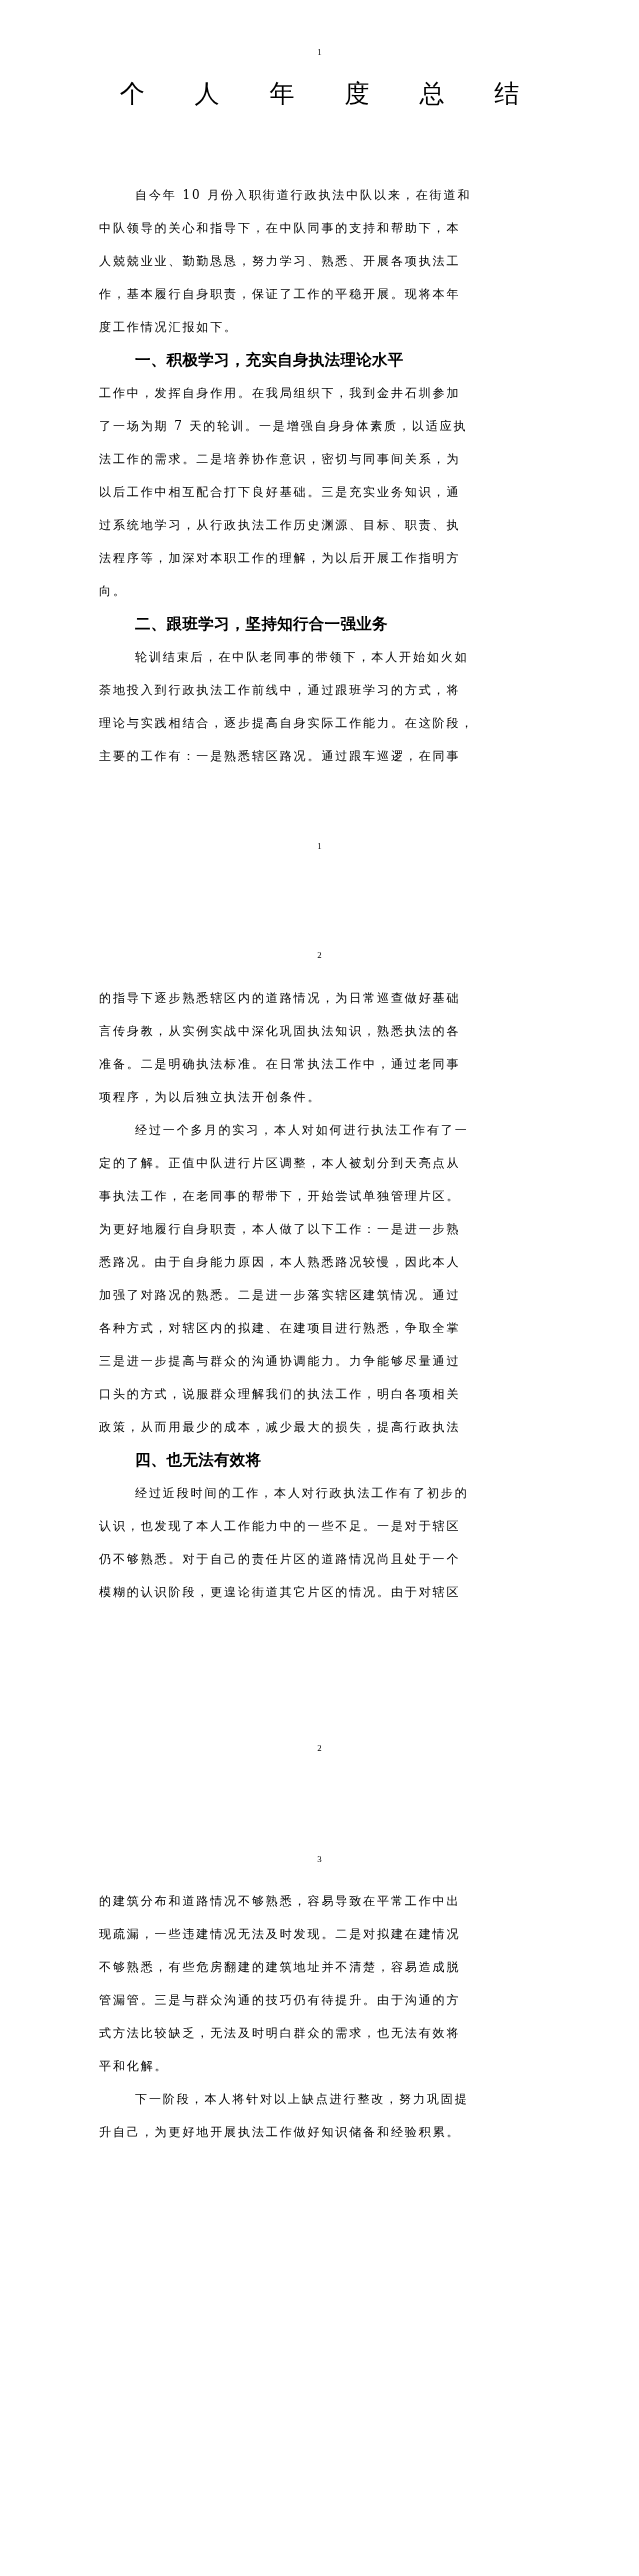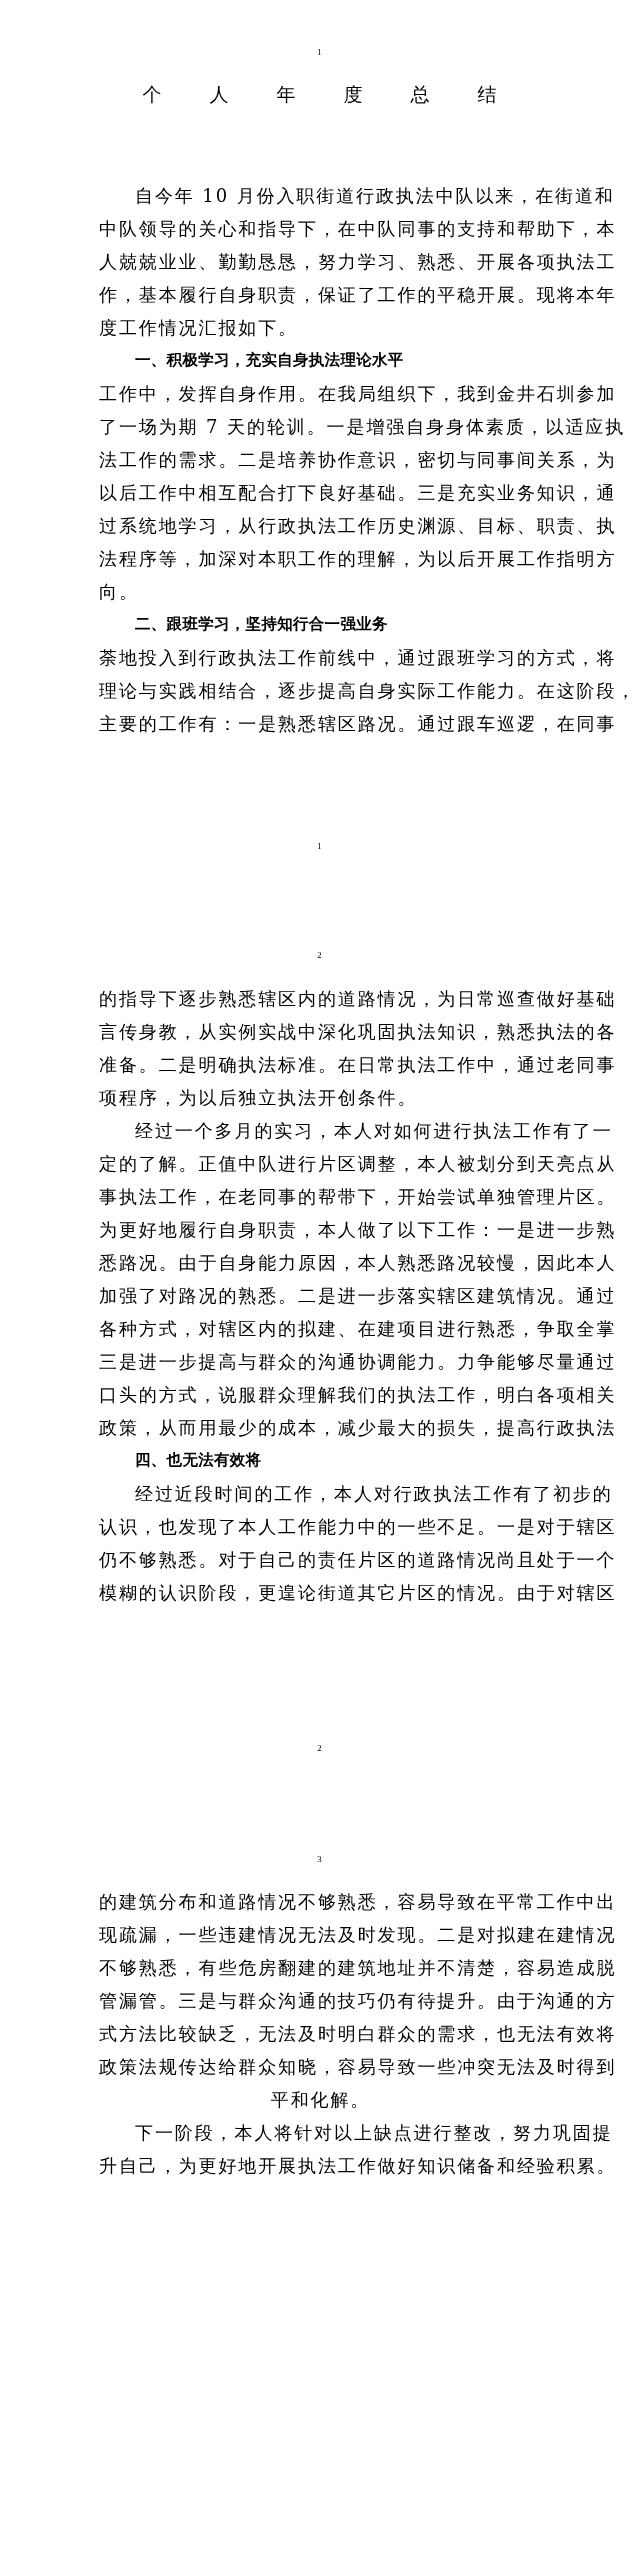--- a/index.html
+++ b/index.html
@@ -2,24 +2,24 @@
 <html style="font-size:8.2px"><head>
 <meta charset="utf-8">
 <style>
   html, body { margin:0; padding:0; background:#ffffff; }
   body { width:639px; height:2711px; position:relative; overflow:hidden;
          font-family:"DejaVu Serif","Liberation Serif",serif; color:#000; }
   .page { position:absolute; left:0; width:639px; height:904px; background:#fff; }
   .pnum { position:absolute; left:0; width:639px; text-align:center;
           font-family:"Liberation Serif","DejaVu Serif",serif; font-size:8.8px; line-height:10.3px; }
   .title { position:absolute; left:0; width:639px; top:80px; text-align:center;
-           font-size:19px; line-height:28px; letter-spacing:21px; padding-left:21px; box-sizing:border-box;
+           font-size:25px; line-height:28px; letter-spacing:21px; padding-left:21px; box-sizing:border-box;
            font-family:"DejaVu Serif","Liberation Serif",serif; }
   .body { position:absolute; left:99px; width:443px; }
-  .line { height:33px; line-height:33px; font-size:18px; letter-spacing:1.9px; white-space:nowrap; }
+  .line { height:33px; line-height:33px; font-size:12px; letter-spacing:1.9px; white-space:nowrap; }
   .line.indent { padding-left:36px; }
   .line.heading { font-family:"DejaVu Sans","Liberation Sans",sans-serif; font-weight:bold; padding-left:36px; letter-spacing:0.3px; font-size:15.5px; }
 </style>
 </head>
 <body>
 
 <div class="page" style="top:0px;">
   <div class="pnum" style="top:47px;">1</div>
   <div class="title">个 人 年 度 总 结</div>
   <div class="body" style="top:179px;" id="body-0">
@@ -30,20 +30,21 @@
       <div class="line">度工作情况汇报如下。</div>
       <div class="line heading">一、积极学习，充实自身执法理论水平</div>
       <div class="line">工作中，发挥自身作用。在我局组织下，我到金井石圳参加</div>
       <div class="line">了一场为期 7 天的轮训。一是增强自身身体素质，以适应执</div>
       <div class="line">法工作的需求。二是培养协作意识，密切与同事间关系，为</div>
       <div class="line">以后工作中相互配合打下良好基础。三是充实业务知识，通</div>
       <div class="line">过系统地学习，从行政执法工作历史渊源、目标、职责、执</div>
       <div class="line">法程序等，加深对本职工作的理解，为以后开展工作指明方</div>
       <div class="line">向。</div>
       <div class="line heading">二、跟班学习，坚持知行合一强业务</div>
+      <div class="line indent">轮训结束后，在中队老同事的带领下，本人开始如火如</div>
       <div class="line">荼地投入到行政执法工作前线中，通过跟班学习的方式，将</div>
       <div class="line">理论与实践相结合，逐步提高自身实际工作能力。在这阶段，</div>
       <div class="line">主要的工作有：一是熟悉辖区路况。通过跟车巡逻，在同事</div>
     </div>
   <div class="pnum" style="top:841px;">1</div>
 </div>
 
 <div class="page" style="top:904px;">
   <div class="pnum" style="top:46px;">2</div>
   <div class="body" style="top:78px;" id="body-1">
@@ -65,26 +66,25 @@
       <div class="line indent">经过近段时间的工作，本人对行政执法工作有了初步的</div>
       <div class="line">认识，也发现了本人工作能力中的一些不足。一是对于辖区</div>
       <div class="line">仍不够熟悉。对于自己的责任片区的道路情况尚且处于一个</div>
       <div class="line">模糊的认识阶段，更遑论街道其它片区的情况。由于对辖区</div>
     </div>
   <div class="pnum" style="top:839px;">2</div>
 </div>
 
 <div class="page" style="top:1807px;">
   <div class="pnum" style="top:47px;">3</div>
-  <div class="body" style="top:78px;text-align:center;" id="body-2">
+  <div class="body" style="top:78px;" id="body-2">
       <div class="line">的建筑分布和道路情况不够熟悉，容易导致在平常工作中出</div>
       <div class="line">现疏漏，一些违建情况无法及时发现。二是对拟建在建情况</div>
       <div class="line">不够熟悉，有些危房翻建的建筑地址并不清楚，容易造成脱</div>
       <div class="line">管漏管。三是与群众沟通的技巧仍有待提升。由于沟通的方</div>
       <div class="line">式方法比较缺乏，无法及时明白群众的需求，也无法有效将</div>
-      <div class="line">政策法规传达给群众知晓，容易导致一些冲突无法及时得到</div>
       <div class="line">平和化解。</div>
       <div class="line indent">下一阶段，本人将针对以上缺点进行整改，努力巩固提</div>
       <div class="line">升自己，为更好地开展执法工作做好知识储备和经验积累。</div>
     </div>
 
 </div>
 
 
 </body></html>

